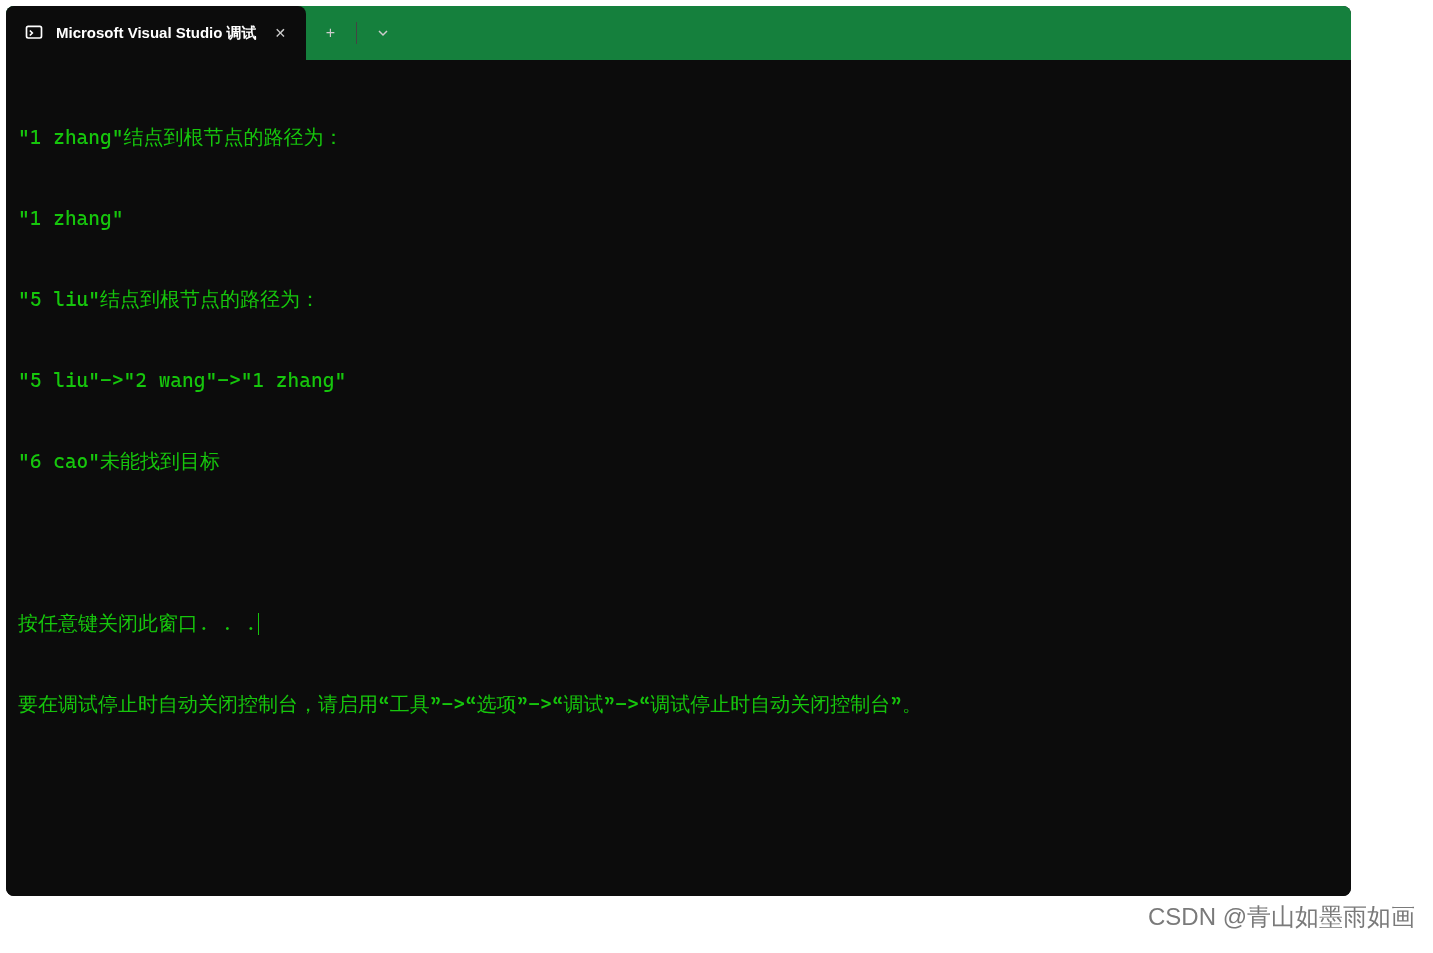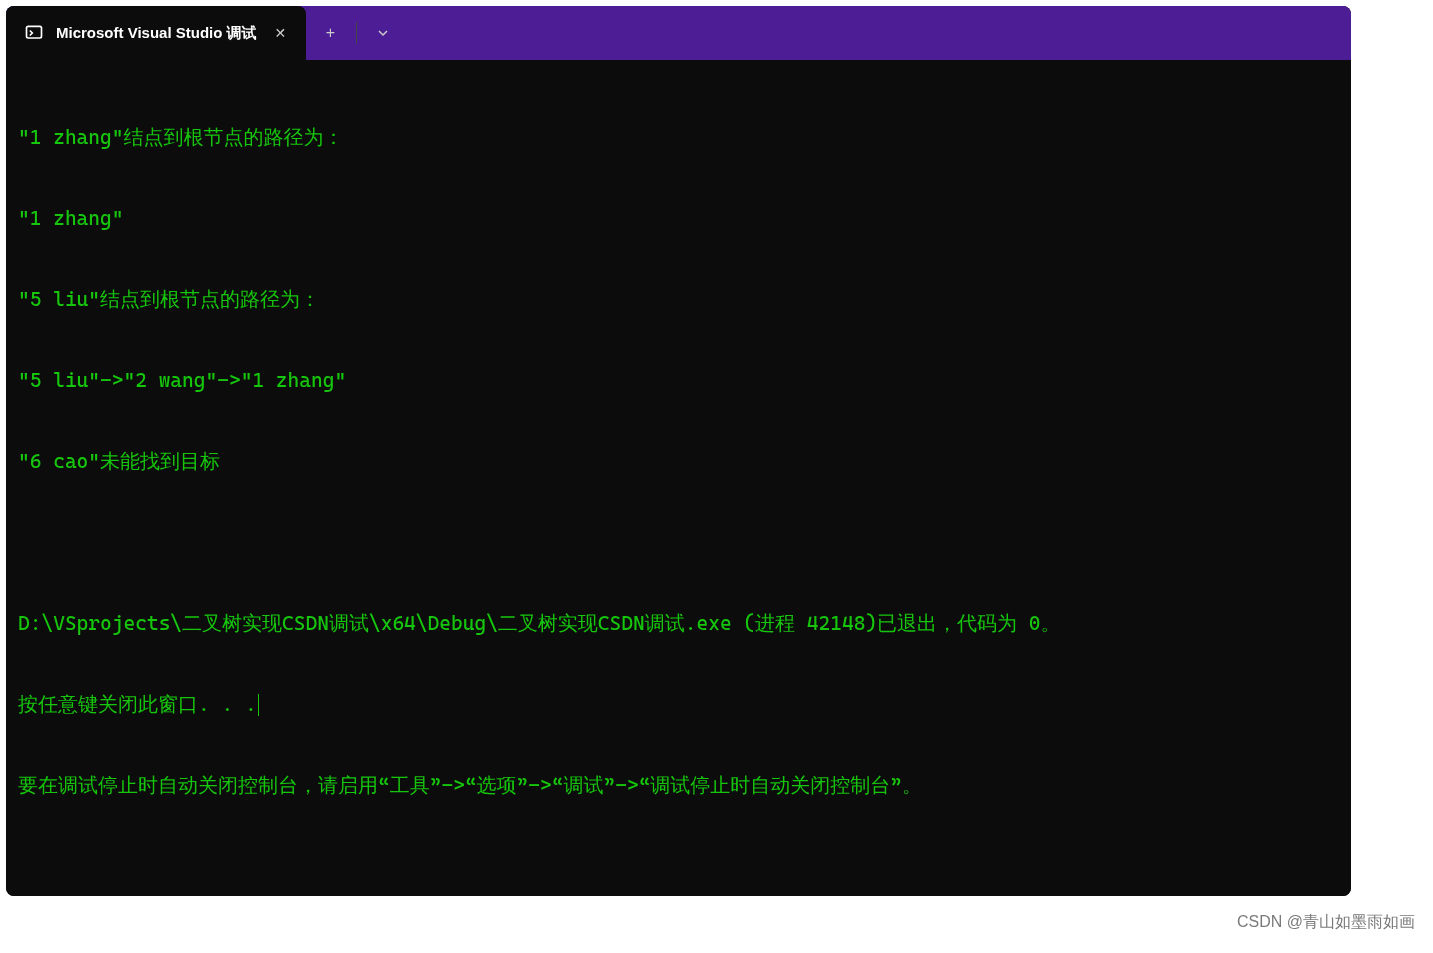--- a/index.html
+++ b/index.html
@@ -22,21 +22,21 @@
       width: 1345px;
       height: 890px;
       background: #0c0c0c;
       border-radius: 8px;
       overflow: hidden;
       display: flex;
       flex-direction: column;
     }
     .titlebar {
       height: 54px;
-      background: #4c1d95;
+      background: #15803d;
       display: flex;
       align-items: stretch;
       flex-shrink: 0;
     }
     .tab {
       display: flex;
       align-items: center;
       background: #0c0c0c;
       min-width: 300px;
       padding: 0 14px 0 18px;
@@ -116,21 +116,21 @@
       height: 22px;
       background: #16c60c;
       vertical-align: text-bottom;
       margin-left: 1px;
     }
     .watermark {
       position: absolute;
       right: 18px;
       bottom: 20px;
       color: #7a7a7a;
-      font-size: 16px;
+      font-size: 24px;
       font-family: "Microsoft YaHei", sans-serif;
     }
   </style>
 </head>
 <body>
 
 <div class="window">
   <div class="titlebar">
     <div class="tab">
       <span class="tab-icon">
@@ -153,19 +153,18 @@
     </div>
   </div>
 
   <div class="terminal">
     <span class="terminal-line">"1 zhang"结点到根节点的路径为：</span>
     <span class="terminal-line">"1 zhang"</span>
     <span class="terminal-line">"5 liu"结点到根节点的路径为：</span>
     <span class="terminal-line">"5 liu"-&gt;"2 wang"-&gt;"1 zhang"</span>
     <span class="terminal-line">"6 cao"未能找到目标</span>
     <div class="blank-line"></div>
-    <span class="terminal-line">D:\VSprojects\二叉树实现CSDN调试\x64\Debug\二叉树实现CSDN调试.exe (进程 42148)已退出，代码为 0。</span>
     <span class="terminal-line"><span>按任意键关闭此窗口. . .</span><span class="cursor"></span></span>
     <span class="terminal-line">要在调试停止时自动关闭控制台，请启用“工具”-&gt;“选项”-&gt;“调试”-&gt;“调试停止时自动关闭控制台”。</span>
   </div>
 </div>
 
 <div class="watermark">CSDN @青山如墨雨如画</div>
 
 </body></html>

